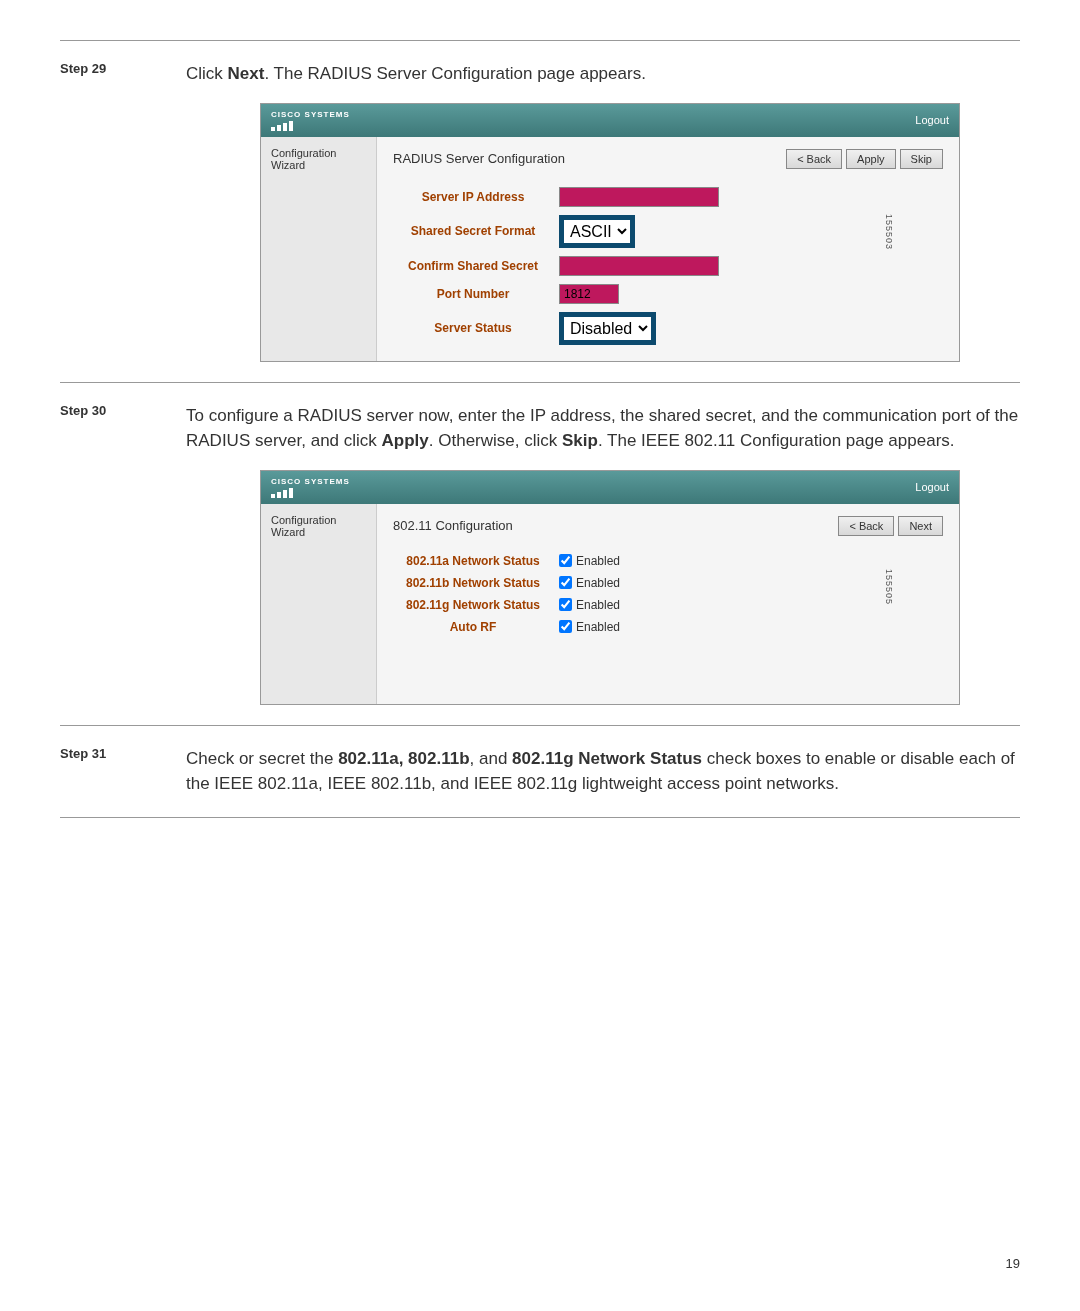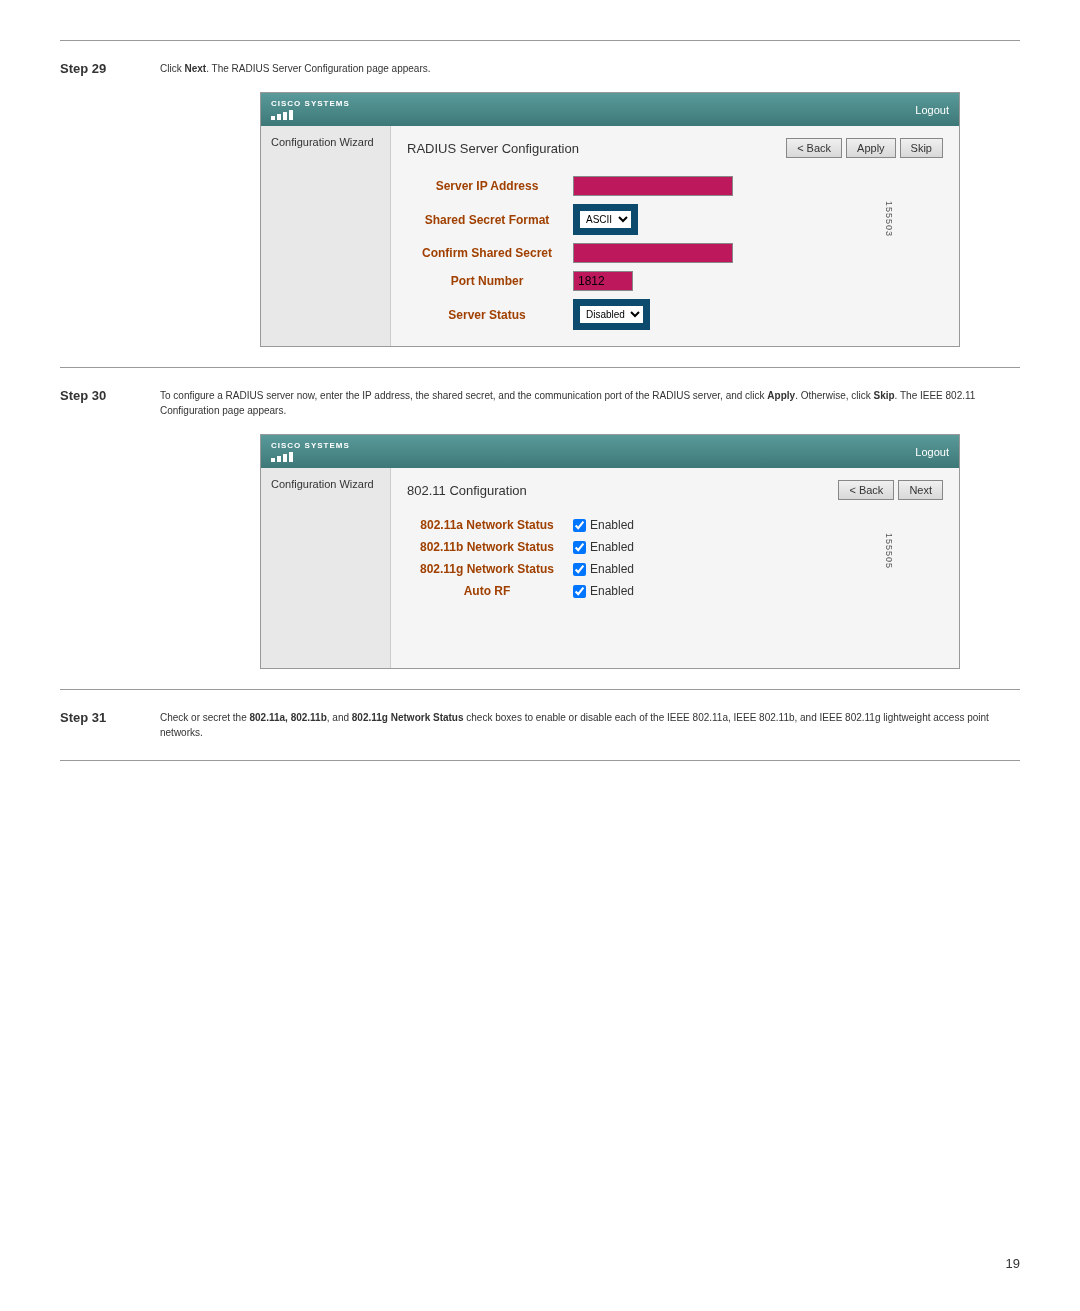--- a/index.html
+++ b/index.html
@@ -24,23 +24,24 @@
       margin-bottom: 16px;
     }
 
     .step-label {
       font-weight: bold;
       min-width: 100px;
       font-size: 13px;
     }
 
     .step-text {
-      font-size: 10px;
+      font-size: 17px;
       line-height: 1.5;
       flex: 1;
+      margin-left: 26px;
     }
 
     .step-text b {
       font-weight: bold;
     }
 
     
     .cisco-frame {
       border: 1px solid #999;
       margin-left: 100px;
@@ -89,21 +90,21 @@
       color: #fff;
       font-size: 11px;
       cursor: pointer;
     }
 
     .cisco-body {
       display: flex;
     }
 
     .cisco-sidebar {
-      width: 130px;
+      width: 116px;
       background: #e8e8e8;
       padding: 10px;
       font-size: 11px;
       color: #333;
       border-right: 1px solid #ccc;
       min-height: 200px;
     }
 
     .cisco-main {
       flex: 1;
@@ -160,23 +161,23 @@
 
     .form-input {
       border: 1px solid #888;
       padding: 2px 4px;
       font-size: 12px;
       width: 160px;
       background: #be185d;
     }
 
     .form-select {
-      border: 7px solid #0c4a6e;
+      border: 5px solid #0c4a6e;
       padding: 2px 2px;
-      font-size: 10px;
+      font-size: 16px;
       background: #fff;
     }
 
     .cisco-frame-wrapper {
       position: relative;
       margin-left: 100px;
       margin-top: 8px;
       width: 720px;
     }
 

